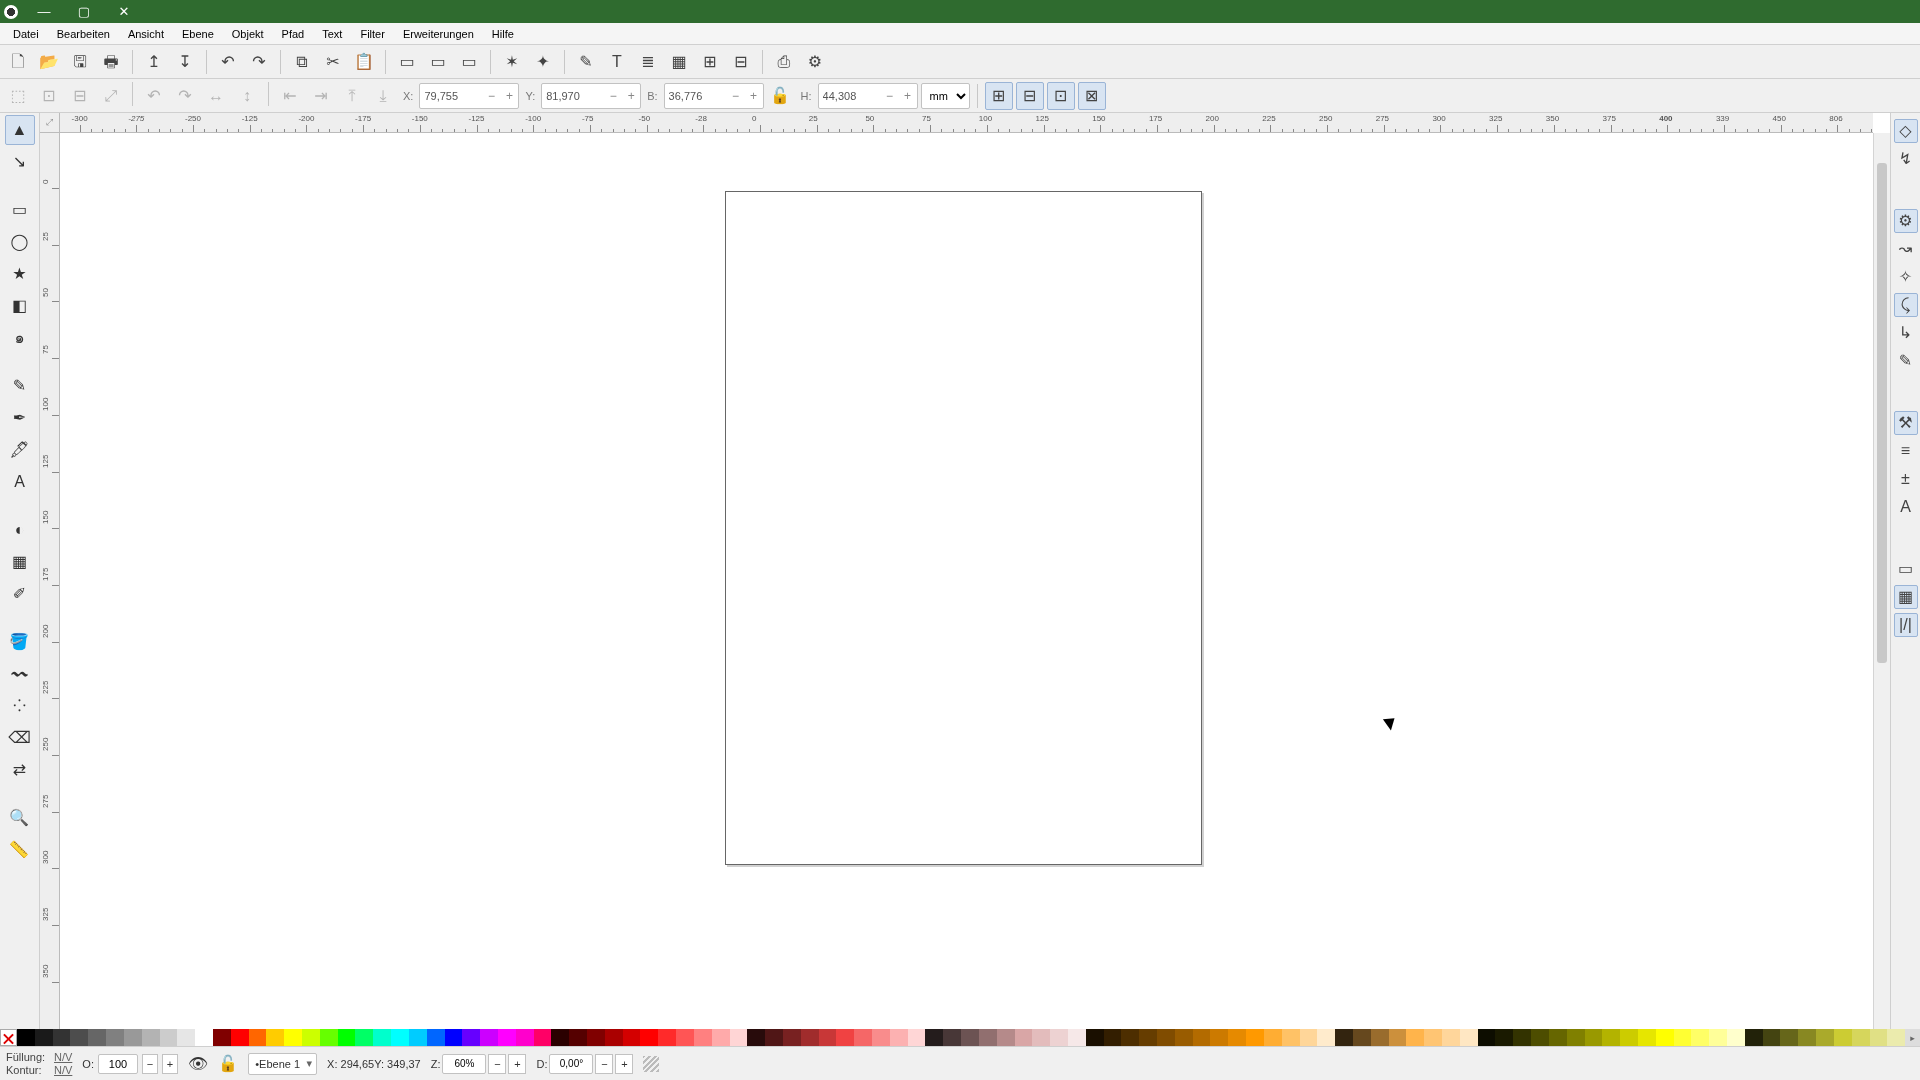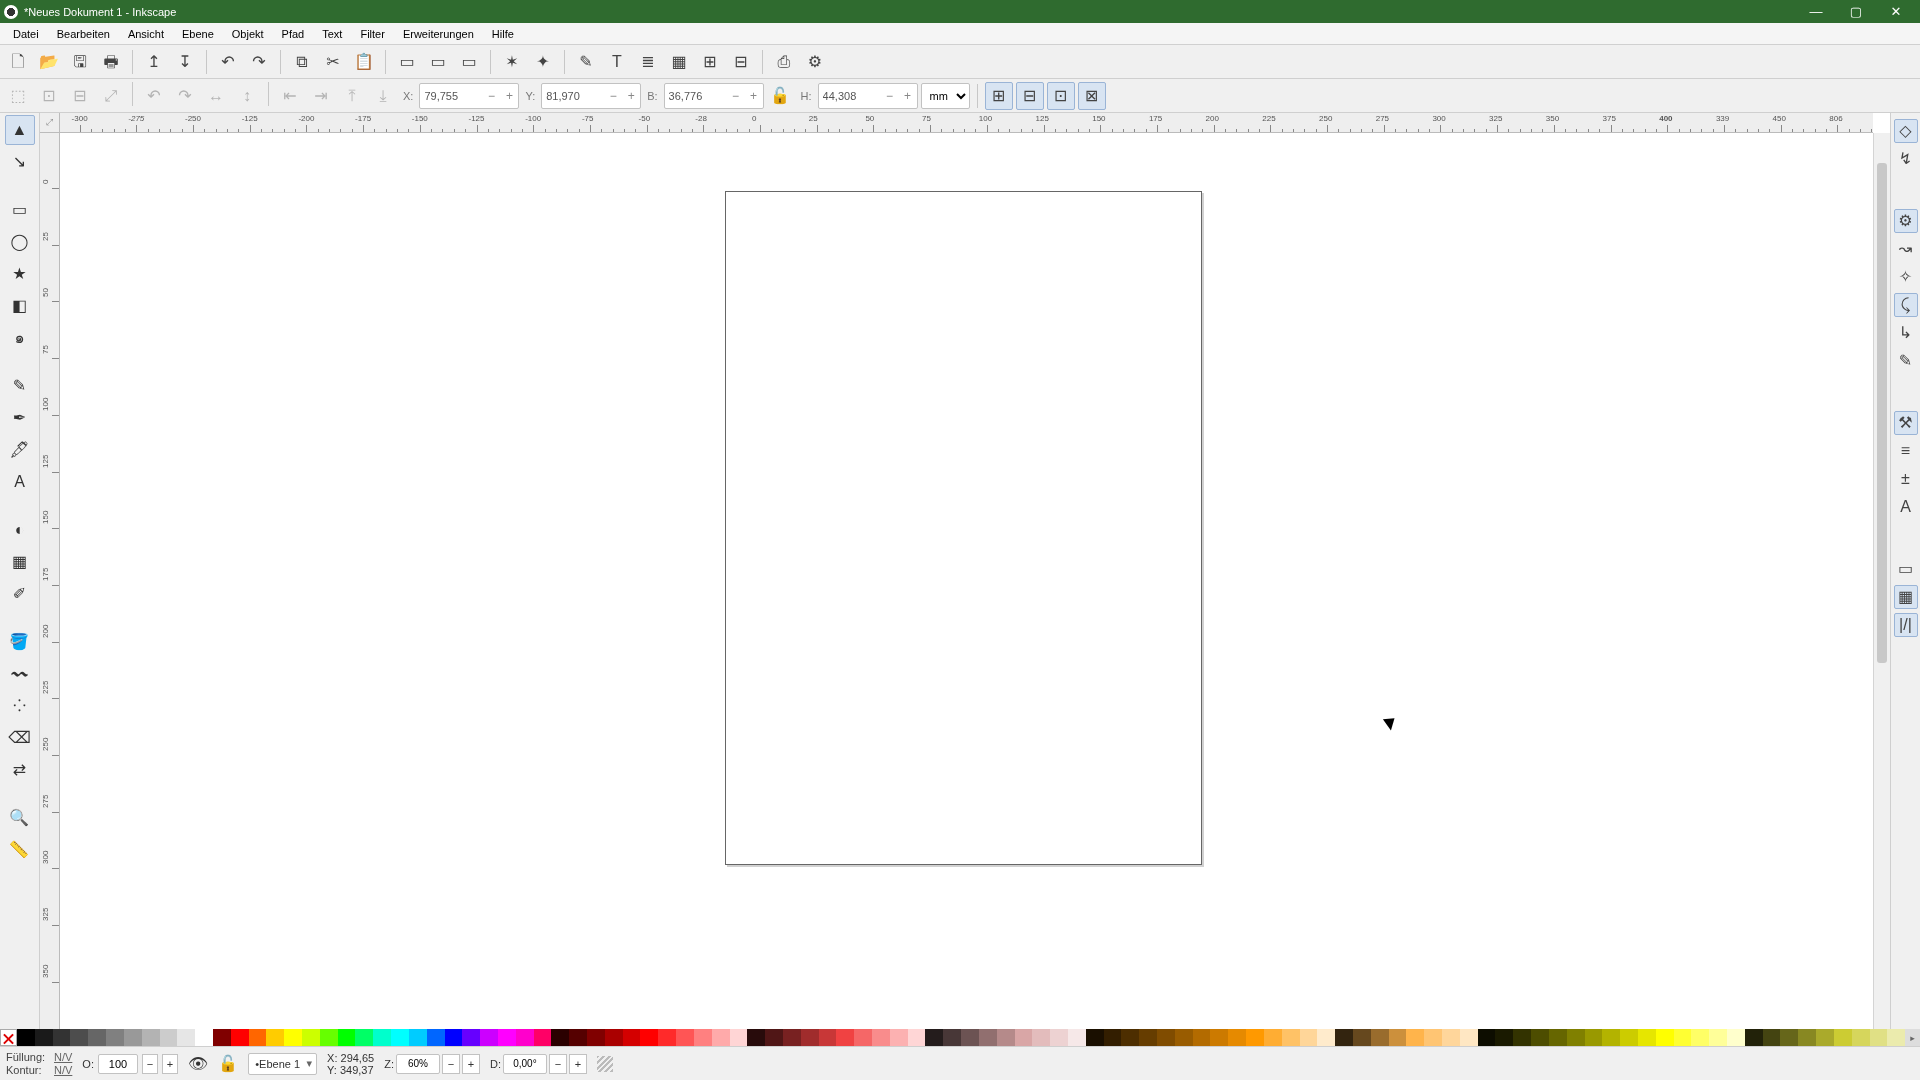--- a/index.html
+++ b/index.html
@@ -75,36 +75,35 @@
 #status .fk div{display:flex;gap:6px}
 #status .fk .l{width:42px;color:#444}
 #status .fk .v{color:#666;text-decoration:underline}
 #status .opb{display:flex;align-items:center;gap:4px}
 #status .opb input{width:40px;height:20px;border:1px solid #c2c2c2;border-radius:2px;text-align:center}
 #status .opb .sb{width:16px;height:20px;border:1px solid #c2c2c2;background:#fff;display:flex;align-items:center;justify-content:center;cursor:pointer}
 #status .eye,{cursor:pointer}
 #status .layer-sel{height:22px;border:1px solid #c2c2c2;border-radius:2px;background:#fff;padding:0 16px 0 6px;display:flex;align-items:center;cursor:pointer;position:relative}
 #status .layer-sel::after{content:"▾";position:absolute;right:4px;color:#666}
 #status .hint{flex:1;color:#555;white-space:nowrap;overflow:hidden}
-#status .coords{display:flex;flex-direction:column;font-size:10px;align-items:flex-start}
+#status .coords{display:flex;font-size:10px;align-items:flex-start}
 #status .zgrp{display:flex;align-items:center;gap:2px}
 #status .zgrp input{width:44px;height:20px;border:1px solid #c2c2c2;border-radius:2px;text-align:center;font-size:10px}
 #status .zgrp .zb{width:18px;height:20px;border:1px solid #c2c2c2;background:#fff;display:flex;align-items:center;justify-content:center;cursor:pointer}
 #status .resizer{width:16px;height:16px;background:repeating-linear-gradient(135deg,#bbb 0 2px,transparent 2px 4px)}
 
 
 #fake-cursor{position:absolute;width:12px;height:18px;pointer-events:none}
 #fake-cursor::before{content:"";position:absolute;left:0;top:0;border-left:10px solid #000;border-top:6px solid transparent;border-bottom:8px solid transparent;transform:rotate(-35deg)}
 </style>
 </head>
 <body>
 
 <div id="titlebar">
   <div class="app-icon"></div>
-  <div class="title">*Neues Dokument 1 - Inkscape</div>
   <div class="win-btns">
     <span>—</span>
     <span>▢</span>
     <span class="close">✕</span>
   </div>
 </div>
 
 <div id="menubar">
     <span>Datei</span>
     <span>Bearbeiten</span>

